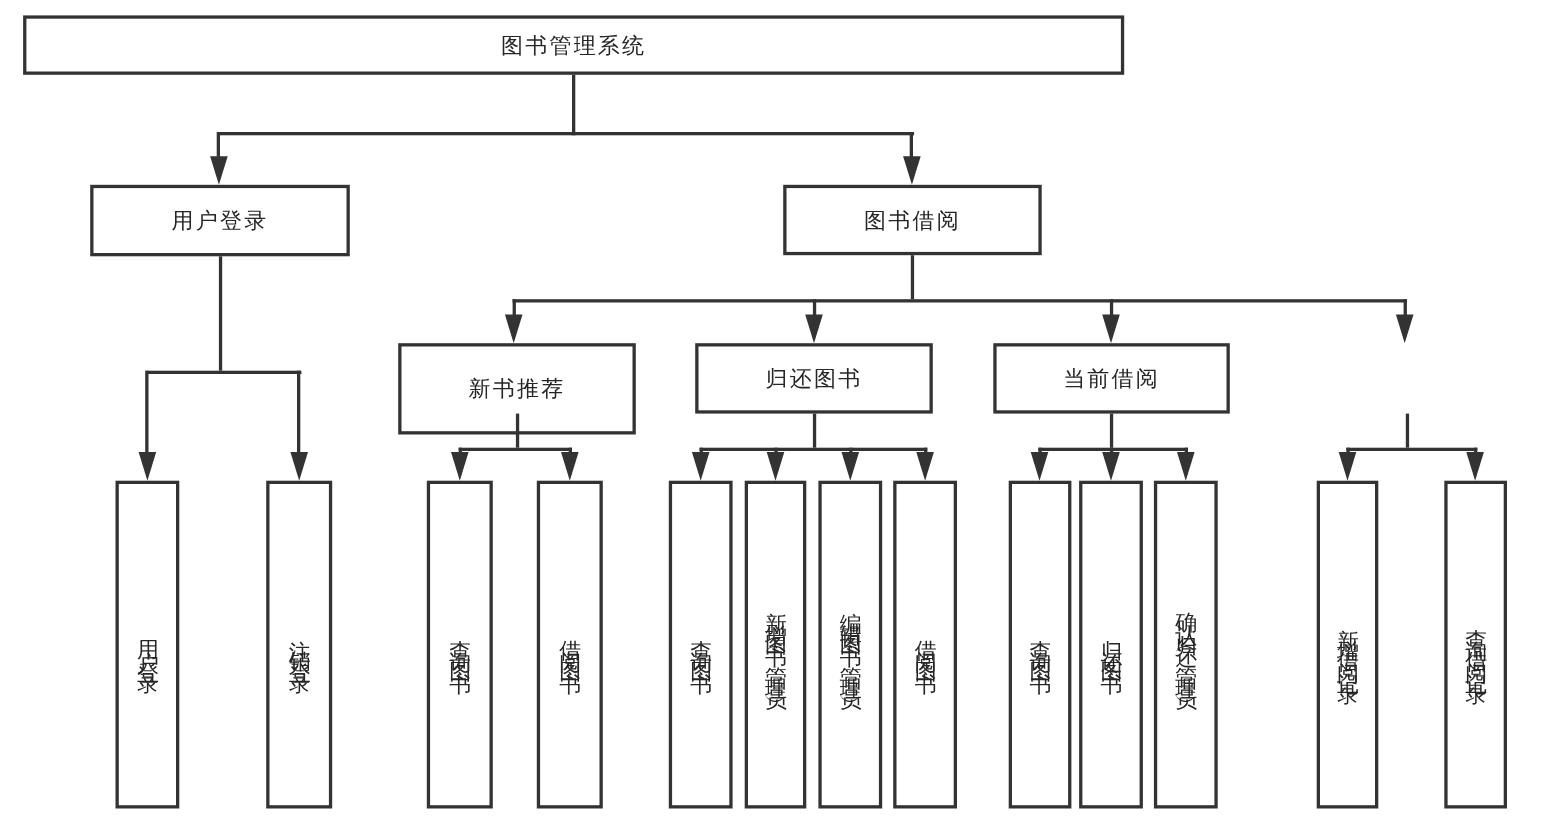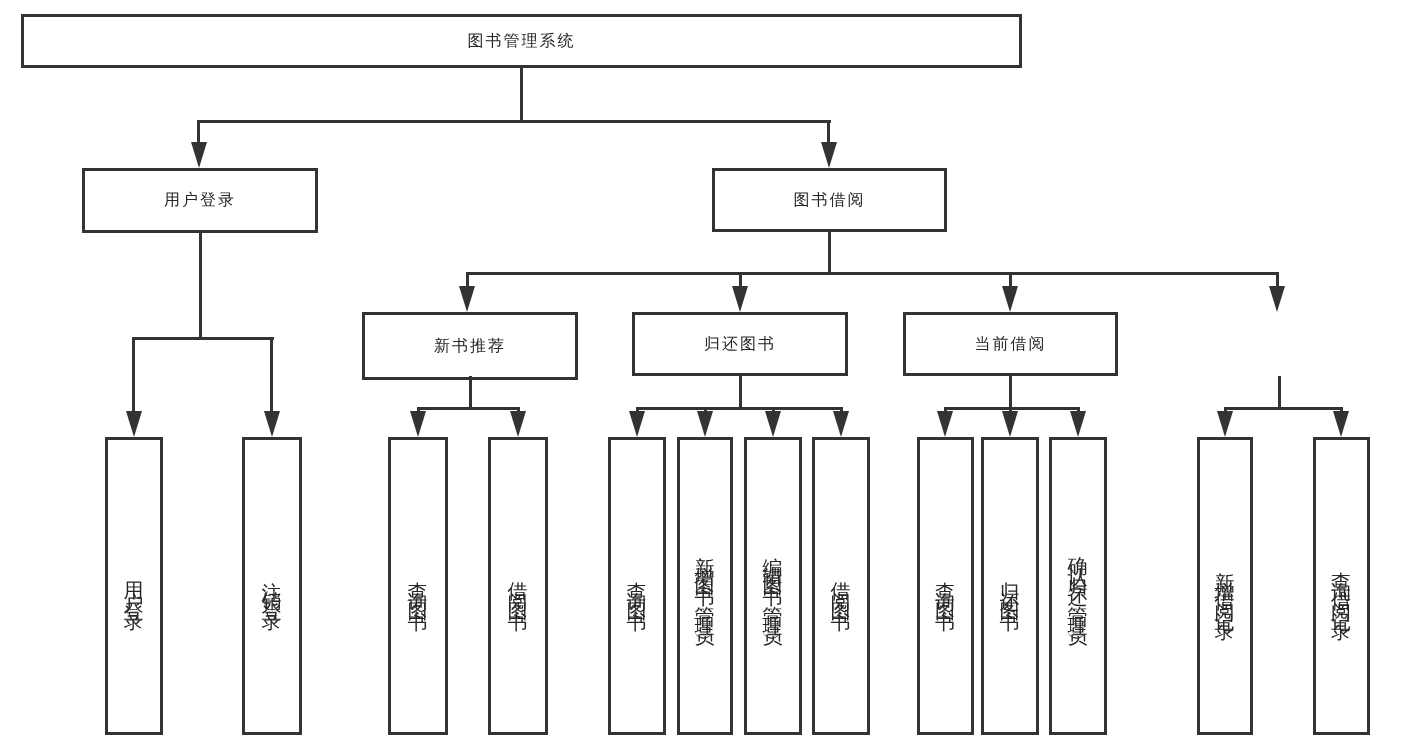--- a/index.html
+++ b/index.html
@@ -13,21 +13,21 @@
   .box{
     position:absolute;
     box-sizing:border-box;
     border:3px solid #333333;
     background:#ffffff;
     display:flex;
     align-items:center;
     justify-content:center;
     color:#262626;
   }
-  .hlabel{font-size:16px;letter-spacing:2px;}
+  .hlabel{font-size:20px;letter-spacing:2px;}
   .vlabel{
     writing-mode:vertical-rl;
     text-orientation:mixed;
     font-size:20px;
     letter-spacing:10px;
     line-height:1;
   }
   .hline{position:absolute;height:3px;background:#333333;}
   .vline{position:absolute;width:3px;background:#333333;}
   .ahead{
@@ -81,21 +81,21 @@
   <div class="hline" style="left:466px;top:272px;width:813px;"></div>
   <div class="vline" style="left:466px;top:272px;height:16px;"></div>
   <div class="ahead" style="left:459px;top:286px;"></div>
   <div class="vline" style="left:739px;top:272px;height:16px;"></div>
   <div class="ahead" style="left:732px;top:286px;"></div>
   <div class="vline" style="left:1009px;top:272px;height:16px;"></div>
   <div class="ahead" style="left:1002px;top:286px;"></div>
   <div class="vline" style="left:1276px;top:272px;height:16px;"></div>
   <div class="ahead" style="left:1269px;top:286px;"></div>
 
-  <div class="box hlabel" style="left:362px;top:312px;width:216px;height:68px;">
+  <div class="box hlabel" style="left:362px;top:312px;width:216px;height:83px;">
     <span>新书推荐</span>
   </div>
   <div class="box hlabel" style="left:632px;top:312px;width:216px;height:64px;">
     <span>归还图书</span>
   </div>
   <div class="box hlabel" style="left:903px;top:312px;width:215px;height:64px;align-items:center;">
     <span>当前借阅</span>
   </div>
 
   <div class="vline" style="left:469px;top:376px;height:31px;"></div>

